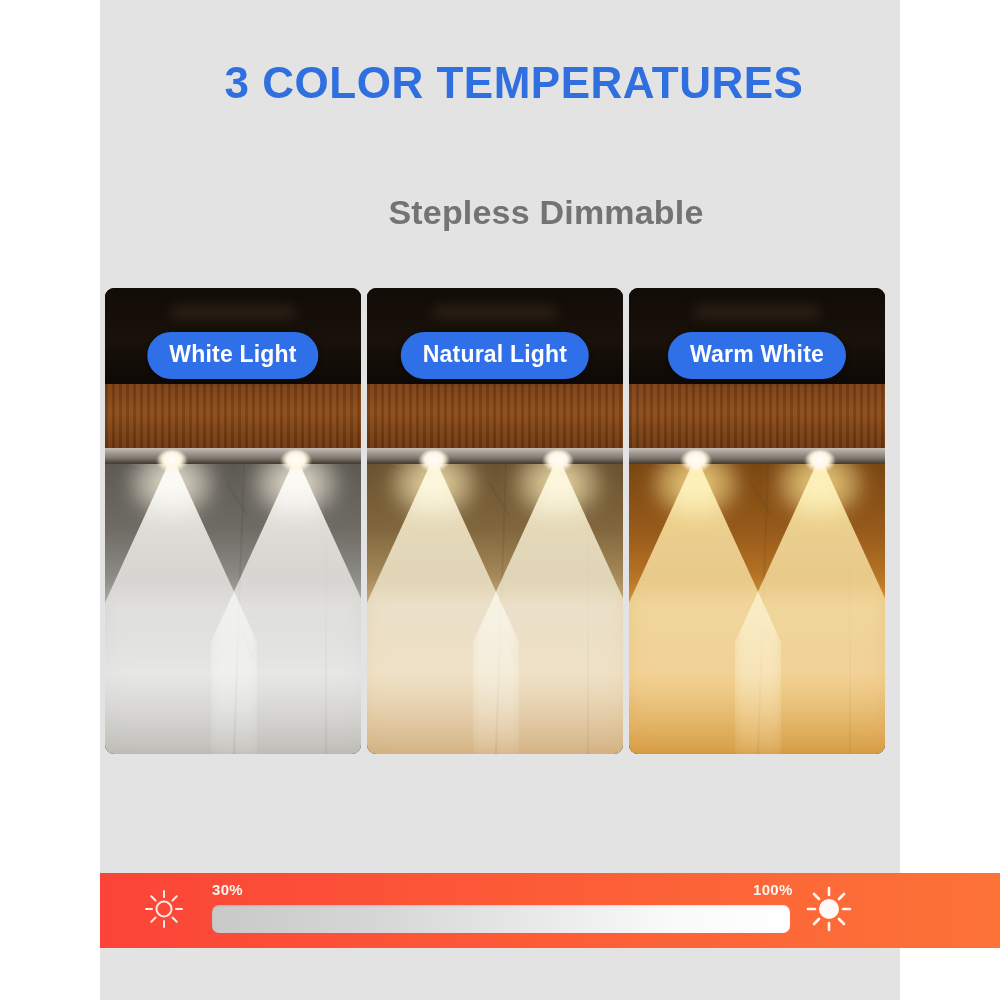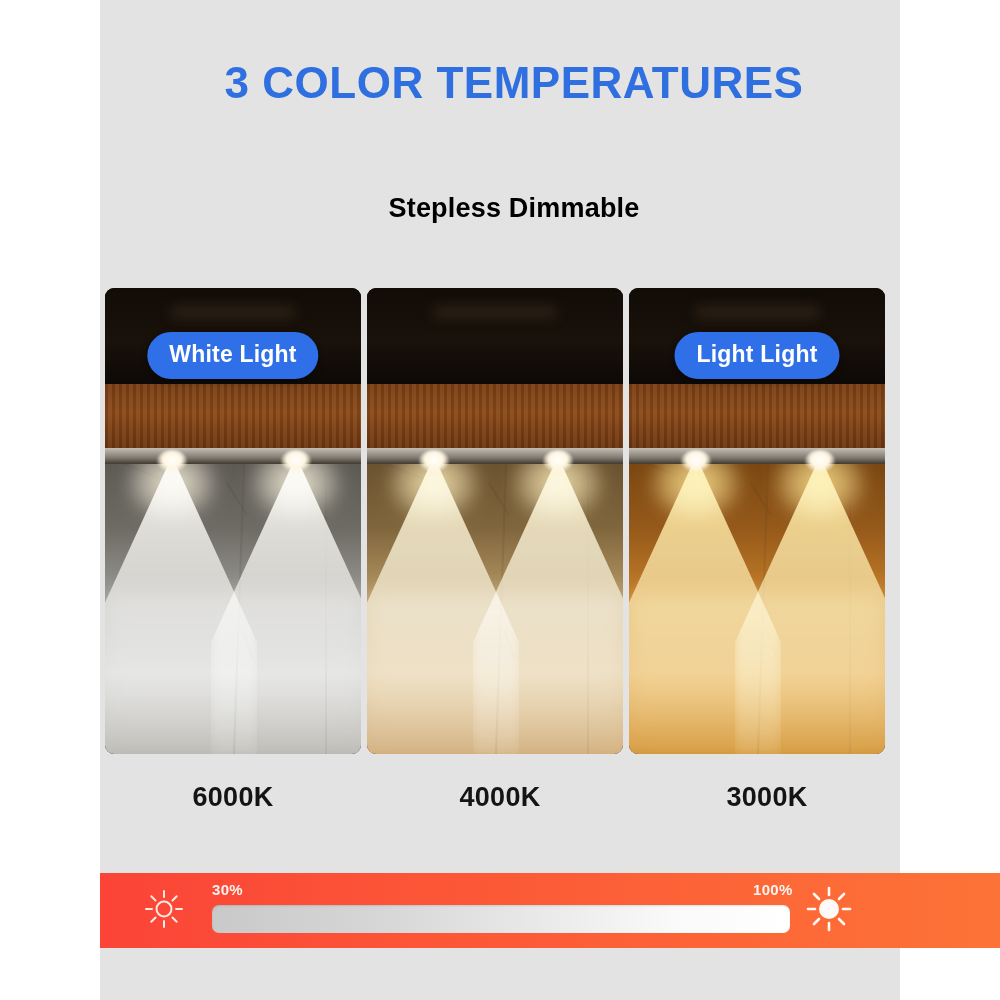--- a/index.html
+++ b/index.html
@@ -46,24 +46,25 @@
   }
   #subtitle {
     top: 137px;
     color: #141414;
     font-size: 27px;
     font-weight: bold;
     letter-spacing: 0.3px;
   }
   #tagline {
     top: 193px;
-    color: #000000;
-    font-size: 27px;
+    color: #737373;
+    font-size: 34px;
     font-weight: bold;
     letter-spacing: 0.2px;
+    margin-left: 32px;
   }
 
   
   #panels {
     position: absolute;
     left: 5px;
     top: 288px;
     width: 790px;
     height: 466px;
     display: flex;
@@ -306,20 +307,21 @@
             <div class="cone a" style="background: linear-gradient(180deg, rgba(255,236,186,.95) 0%, rgba(255,243,212,.74) 32%, rgba(253,247,232,.44) 68%, rgba(250,245,232,.12) 100%);"></div>
             <div class="cone b" style="background: linear-gradient(180deg, rgba(255,236,186,.95) 0%, rgba(255,243,212,.74) 32%, rgba(253,247,232,.44) 68%, rgba(250,245,232,.12) 100%);"></div>
             <div class="hotspot a" style="background: radial-gradient(ellipse at 50% 50%, rgba(255,228,160,.95) 0%, rgba(255,234,180,.42) 55%, rgba(255,240,200,0) 100%);"></div>
             <div class="hotspot b" style="background: radial-gradient(ellipse at 50% 50%, rgba(255,228,160,.95) 0%, rgba(255,234,180,.42) 55%, rgba(255,240,200,0) 100%);"></div>
             <div class="floor-wash" style="background: linear-gradient(180deg, rgba(255,246,222,.34) 0%, rgba(255,245,222,.18) 60%, rgba(250,240,215,0) 100%);"></div>
           </div>
           <div class="led-bar"></div>
           <div class="led a"></div>
           <div class="led b"></div>
         </div>
+        <div class="badge">Natural Light</div>
       </div>
 
       <div class="panel">
         <div class="scene">
           <div class="ceiling"></div>
           <div class="cabinet">
             <div class="cab-wood"></div>
           </div>
           <div class="wall">
             <div class="wall-base" style="background: linear-gradient(180deg,#7a4712 0%,#95591a 22%,#c8812b 48%,#e2a651 72%,#d08e2e 100%);"></div>
@@ -333,30 +335,25 @@
             <div class="cone a" style="background: linear-gradient(180deg, rgba(255,215,135,.96) 0%, rgba(255,226,166,.76) 32%, rgba(255,233,186,.46) 68%, rgba(255,235,195,.13) 100%);"></div>
             <div class="cone b" style="background: linear-gradient(180deg, rgba(255,215,135,.96) 0%, rgba(255,226,166,.76) 32%, rgba(255,233,186,.46) 68%, rgba(255,235,195,.13) 100%);"></div>
             <div class="hotspot a" style="background: radial-gradient(ellipse at 50% 50%, rgba(255,214,128,.95) 0%, rgba(255,220,145,.45) 55%, rgba(255,228,170,0) 100%);"></div>
             <div class="hotspot b" style="background: radial-gradient(ellipse at 50% 50%, rgba(255,214,128,.95) 0%, rgba(255,220,145,.45) 55%, rgba(255,228,170,0) 100%);"></div>
             <div class="floor-wash" style="background: linear-gradient(180deg, rgba(255,226,160,.34) 0%, rgba(255,222,155,.18) 60%, rgba(250,215,150,0) 100%);"></div>
           </div>
           <div class="led-bar"></div>
           <div class="led a"></div>
           <div class="led b"></div>
         </div>
-        <div class="badge">Light Light</div>
+        <div class="badge">Warm White</div>
       </div>
 
     </div>
 
-    <div id="kelvins">
-      <div class="kelvin">6000K</div>
-      <div class="kelvin">4000K</div>
-      <div class="kelvin">3000K</div>
-    </div>
 
     <div id="dimmer">
 
       <span class="sun" id="sun-left">
         <svg width="40" height="40" viewBox="0 0 40 40">
           <circle cx="20" cy="20" r="7.5" fill="none" stroke="#ffe9e2" stroke-width="2"></circle>
           <g stroke="#ffe9e2" stroke-width="2" stroke-linecap="round">
             <line x1="20" y1="2" x2="20" y2="8"></line>
             <line x1="20" y1="32" x2="20" y2="38"></line>
             <line x1="2" y1="20" x2="8" y2="20"></line>

